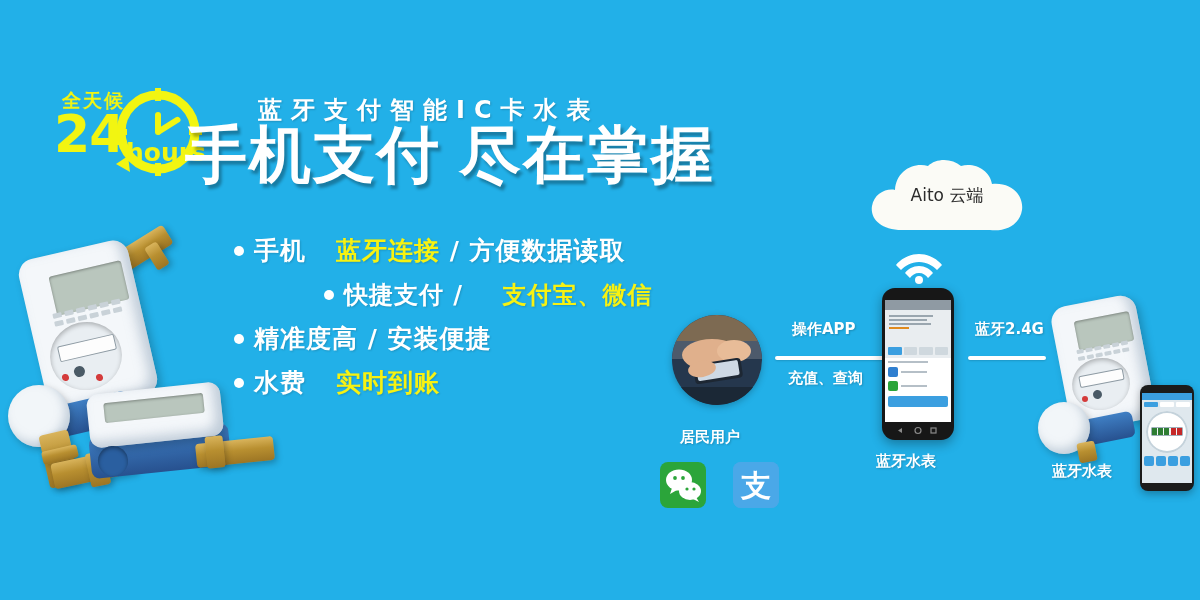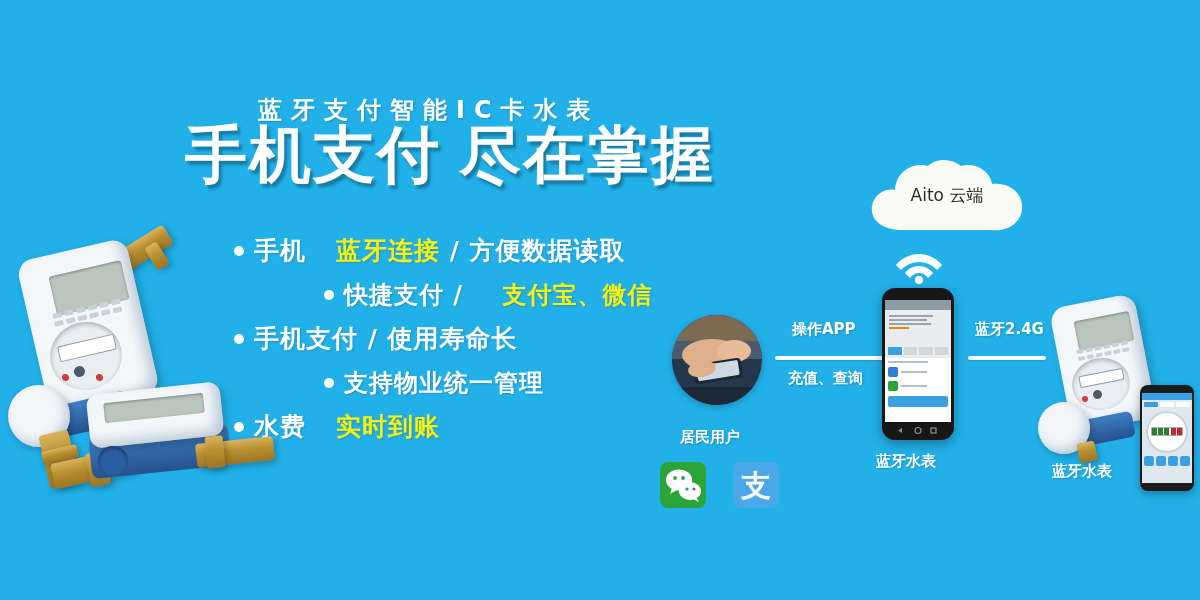--- a/index.html
+++ b/index.html
@@ -157,32 +157,46 @@
   .smallphone {
     position:absolute; background:#1b1b1b; border-radius:8px;
     box-shadow:0 3px 8px rgba(0,0,0,.3);
   }
 </style>
 </head>
 <body>
 
 <div id="banner">
 
+  <div id="badge24">
+    <svg class="clock" viewBox="0 0 96 96">
+      <circle cx="48" cy="48" r="37" fill="none" stroke="#f2f511" stroke-width="9"></circle>
+      <rect x="45" y="4" width="6" height="13" fill="#f2f511"></rect>
+      <rect x="45" y="79" width="6" height="13" fill="#f2f511"></rect>
+      <rect x="4" y="45" width="13" height="6" fill="#f2f511"></rect>
+      <rect x="79" y="45" width="13" height="6" fill="#f2f511"></rect>
+      <rect x="45" y="28" width="6" height="23" rx="3" fill="#f2f511"></rect>
+      <rect x="46" y="45" width="28" height="6" rx="3" fill="#f2f511" transform="rotate(-32 48 48)"></rect>
+      <path d="M18 72 L6 80 L20 88 Z" fill="#f2f511"></path>
+    </svg>
+    <div class="cn">全天候</div>
+    <div class="num">24</div>
+    <div class="hrs">hours</div>
+  </div>
 
   <div id="subtitle">蓝牙支付智能IC卡水表</div>
   <div id="title">
     <span>手机支付</span><span class="gap"></span><span>尽在掌握</span>
   </div>
 
 
   <div id="bullets">
       <div class="bline lvl0"><span class="dot"></span><span>手机</span><span class="hl">蓝牙连接</span><span> / 方便数据读取</span></div>
       <div class="bline lvl1"><span class="dot"></span><span>快捷支付 / </span><span class="hl">支付宝、微信</span></div>
-      <div class="bline lvl0"><span class="dot"></span><span>手机支付 / 使用寿命长</span></div>
-      <div class="bline lvl1"><span class="dot"></span><span>支持物业统一管理</span></div>
+      <div class="bline lvl0"><span class="dot"></span><span>精准度高 / 安装便捷</span></div>
       <div class="bline lvl0"><span class="dot"></span><span>水费</span><span class="hl">实时到账</span></div>
     </div>
 
   <div>
     <div class="brass" style="left:118px; top:237px; width:54px; height:22px; transform:rotate(-32deg); border-radius:4px;"></div>
     <div class="brass" style="left:150px; top:243px; width:14px; height:26px; transform:rotate(-32deg);"></div>
     <div class="meter-body" style="left:32px; top:248px; width:112px; height:158px; transform:rotate(-13deg);"></div>
     <div class="meter-lcd" style="left:52px; top:268px; width:74px; height:40px; transform:rotate(-13deg);"></div>
     <div style="position:absolute; left:52px; top:304px; width:72px; height:18px; transform:rotate(-13deg);">
       <svg width="72" height="18" viewBox="0 0 72 18">

